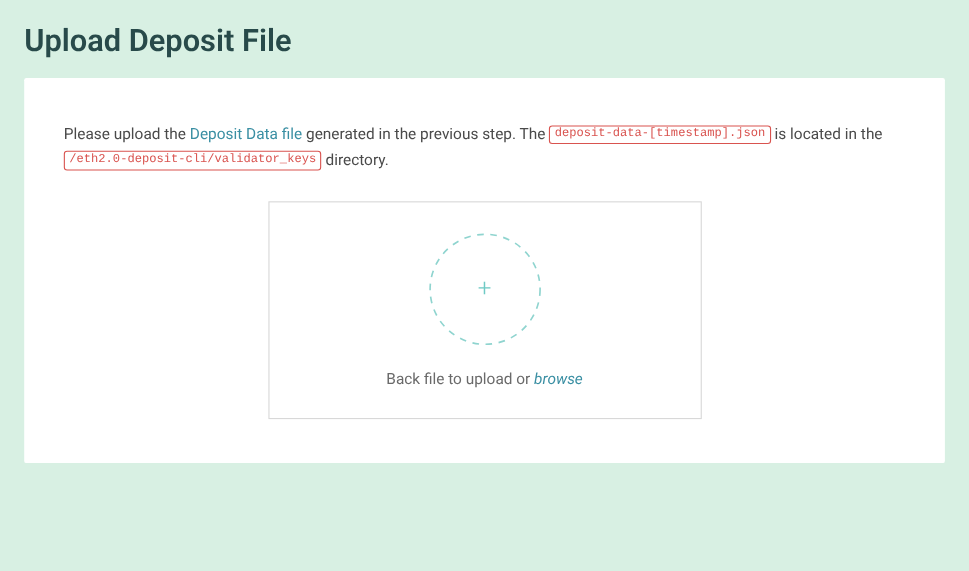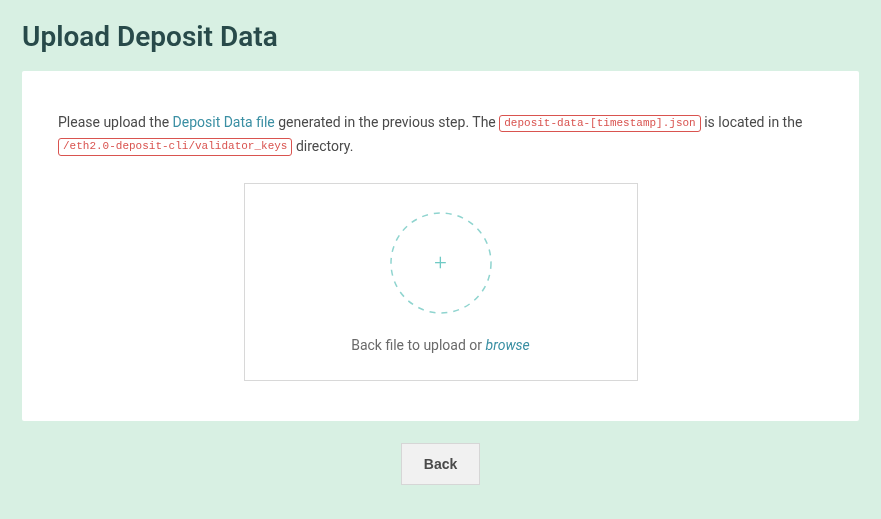--- a/index.html
+++ b/index.html
@@ -111,21 +111,21 @@
       font-weight: 600;
       font-size: 14px;
       padding: 12px 68px;
       cursor: not-allowed;
       opacity: 0.85;
     }
   </style>
 </head>
 <body>
 
-<h1 class="page-title">Upload Deposit Data</h1>
+<h1 class="page-title">Upload Deposit File</h1>
 
 <div class="card">
   <p class="instruction">
     <span>Please upload the </span><span class="link-text">Deposit Data file</span><span> generated in the previous step. The </span><span class="code-chip">deposit-data-[timestamp].json</span><span> is located in the </span><span class="code-chip">/eth2.0-deposit-cli/validator_keys</span><span> directory.</span>
   </p>
 
   <div class="dropzone-wrap">
     <div class="dropzone">
       <div class="dashed-circle">
         <svg class="circle-svg" width="104" height="104">
@@ -134,14 +134,13 @@
         <span class="plus-icon">+</span>
       </div>
       <div class="drop-text">
         <span>Back file to upload or </span><span class="browse-link">browse</span>
       </div>
     </div>
   </div>
 </div>
 
 <div class="button-row">
-  <button class="btn-back">Back</button>
 </div>
 
 </body></html>

